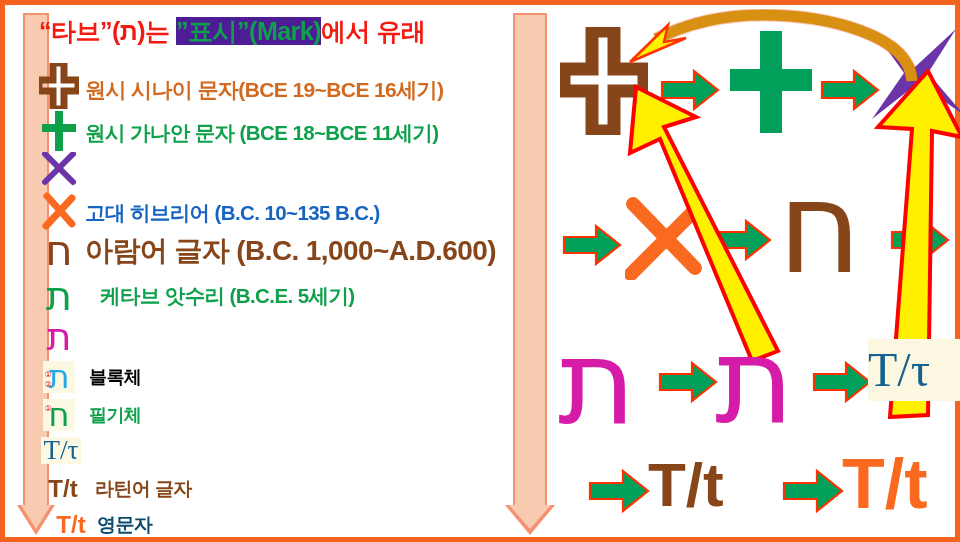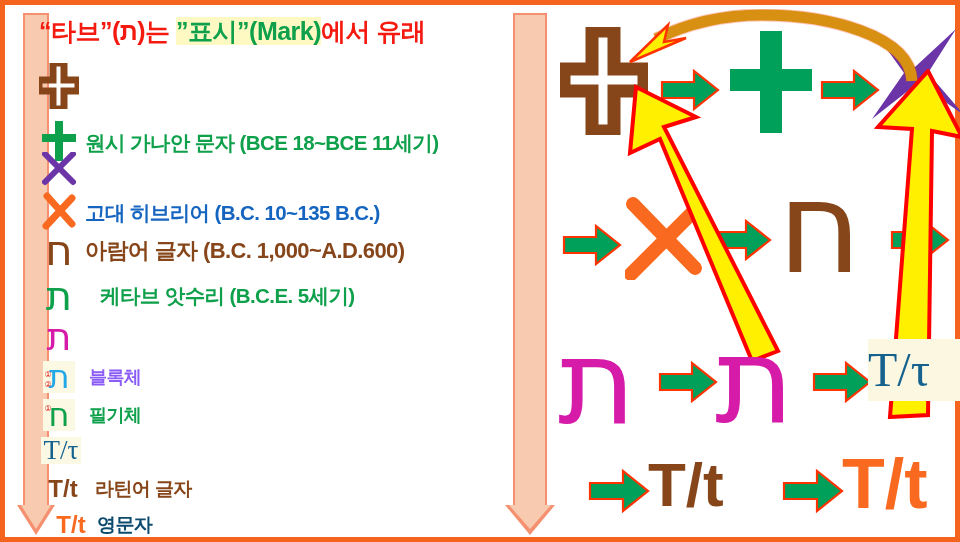--- a/index.html
+++ b/index.html
@@ -24,21 +24,21 @@
   #arrow-left .shaft{width:22px;height:492px;}
   #arrow-mid{left:495px;top:8px;width:60px;height:526px;}
   #arrow-mid .shaft{width:30px;height:492px;}
 
   
   #left-panel{position:absolute;left:30px;top:4px;width:470px;height:530px;z-index:3;}
 
   #title{position:absolute;left:4px;top:6px;white-space:nowrap;
          font-weight:bold;font-size:25px;letter-spacing:-.5px;}
   #title .red{color:#F41A10;}
-  #title .hl{background:#fef9c3;}
+  #title .hl{background:#4c1d95;}
   #title .grn{color:#0FA04B;}
 
   .row{position:absolute;left:0;display:flex;align-items:center;white-space:nowrap;}
   .row .ic{display:inline-block;text-align:center;flex:0 0 auto;}
   .row .lb{font-weight:bold;letter-spacing:-.6px;}
 
   .ic-glyph{font-family:"DejaVu Sans",sans-serif;line-height:1;}
 
   
   .icbox{background:#FBF8E3;display:inline-block;line-height:1;}
@@ -80,23 +80,24 @@
       <span class="red">“타브”(ת)는</span>
       <span class="hl"><span class="grn">”표시”</span><span class="grn">(Mark)</span></span><span class="red">에서 유래</span>
     </div>
 
     <div class="row" style="top:54px;">
       <span class="ic ic-glyph" style="width:48px;font-size:46px;color:#87461A;-webkit-text-stroke:0;">
         <svg width="40" height="46" viewBox="0 0 40 46">
           <path d="M14 0 h11 v17 h14 v11 h-14 v18 h-11 v-18 h-14 v-11 h14 z" fill="none" stroke="#87461A" stroke-width="7"></path>
         </svg>
       </span>
-    </div>
-
-    <div class="row" style="top:112px;">
+      <span class="lb" style="font-size:21px;color:#D2691E;margin-left:2px;">원시 시나이 문자(BCE 19~BCE 16세기)</span>
+    </div>
+
+    <div class="row" style="top:102px;">
       <span class="ic ic-glyph" style="width:48px;">
         <svg width="34" height="40" viewBox="0 0 34 40">
           <path d="M13 0 h8 v13 h13 v8 h-13 v19 h-8 v-19 h-13 v-8 h13 z" fill="#0FA04B"></path>
         </svg>
       </span>
       <span class="lb" style="font-size:20.5px;color:#0FA04B;margin-left:2px;">원시 가나안 문자 (BCE 18~BCE 11세기)</span>
     </div>
 
     <div class="row" style="top:143px;">
       <span class="ic ic-glyph" style="width:48px;">
@@ -110,41 +111,41 @@
       <span class="ic ic-glyph" style="width:48px;">
         <svg width="34" height="38" viewBox="0 0 34 38">
           <path d="M5 4 L30 32 M30 6 L4 34" stroke="#F9691F" stroke-width="7" fill="none" stroke-linecap="round"></path>
         </svg>
       </span>
       <span class="lb" style="font-size:20.5px;color:#1565C0;margin-left:2px;">고대 히브리어 (B.C. 10~135 B.C.)</span>
     </div>
 
     <div class="row" style="top:222px;">
       <span class="ic heb" style="width:48px;font-size:42px;color:#87461A;">ח</span>
-      <span class="lb" style="font-size:22px;color:#87461A;margin-left:2px;">아람어 글자 (B.C. 1,000~A.D.600)</span>
+      <span class="lb" style="font-size:28px;color:#87461A;margin-left:2px;">아람어 글자 (B.C. 1,000~A.D.600)</span>
     </div>
 
     <div class="row" style="top:268px;">
       <span class="ic heb" style="width:48px;font-size:40px;color:#0FA04B;">ת</span>
       <span class="lb" style="font-size:20.5px;color:#0FA04B;margin-left:17px;">케타브 앗수리 (B.C.E. 5세기)</span>
     </div>
 
     <div class="row" style="top:310px;">
       <span class="ic heb" style="width:48px;font-size:38px;color:#D61BA8;">ת</span>
     </div>
 
     <div class="row" style="top:352px;">
       <span class="ic" style="width:48px;">
         <span class="icbox heb" style="font-size:32px;color:#22A7E8;padding:1px 5px;position:relative;">
           ת
           <span style="position:absolute;left:1px;top:10px;font-size:8px;color:#E02020;font-family:'DejaVu Sans',sans-serif;">①</span>
           <span style="position:absolute;left:1px;top:20px;font-size:8px;color:#E02020;font-family:'DejaVu Sans',sans-serif;">②</span>
         </span>
       </span>
-      <span class="lb" style="font-size:18px;color:#8b5cf6;margin-left:6px;">블록체</span>
+      <span class="lb" style="font-size:18px;color:#000000;margin-left:6px;">블록체</span>
     </div>
 
     <div class="row" style="top:390px;">
       <span class="ic" style="width:48px;">
         <span class="icbox heb" style="font-size:32px;color:#0FA04B;padding:1px 6px;position:relative;">
           ח
           <span style="position:absolute;left:2px;top:6px;font-size:8px;color:#E02020;font-family:'DejaVu Sans',sans-serif;">①</span>
         </span>
       </span>
       <span class="lb" style="font-size:18px;color:#0FA04B;margin-left:6px;">필기체</span>

